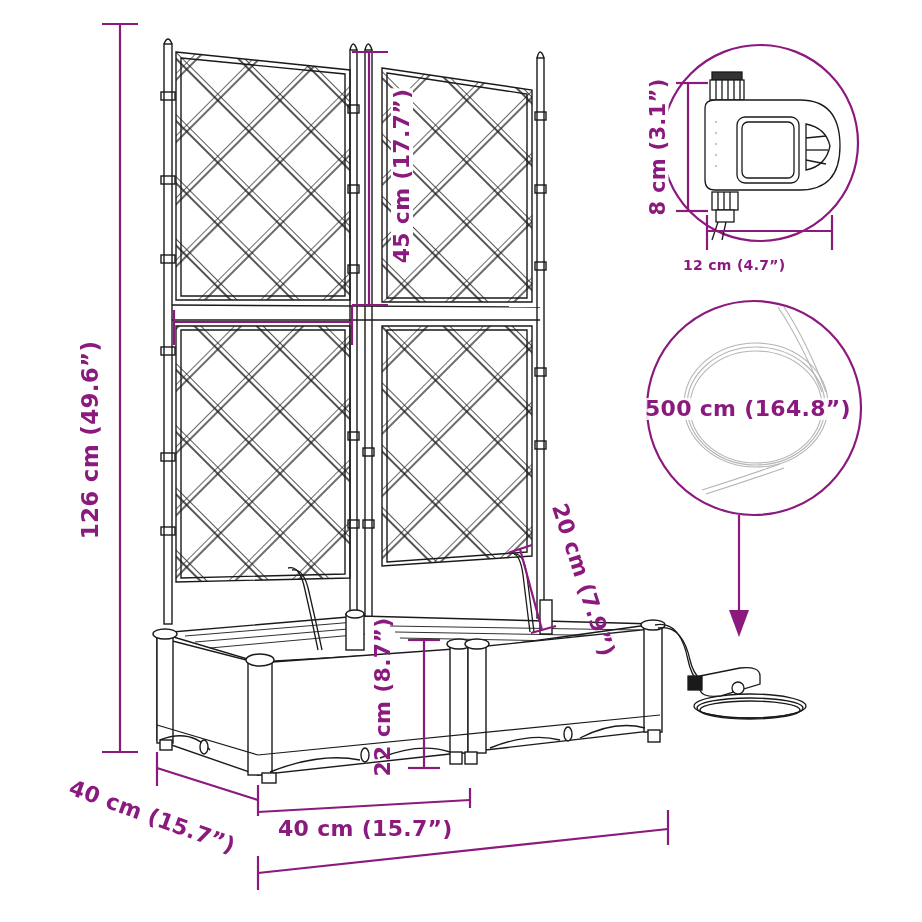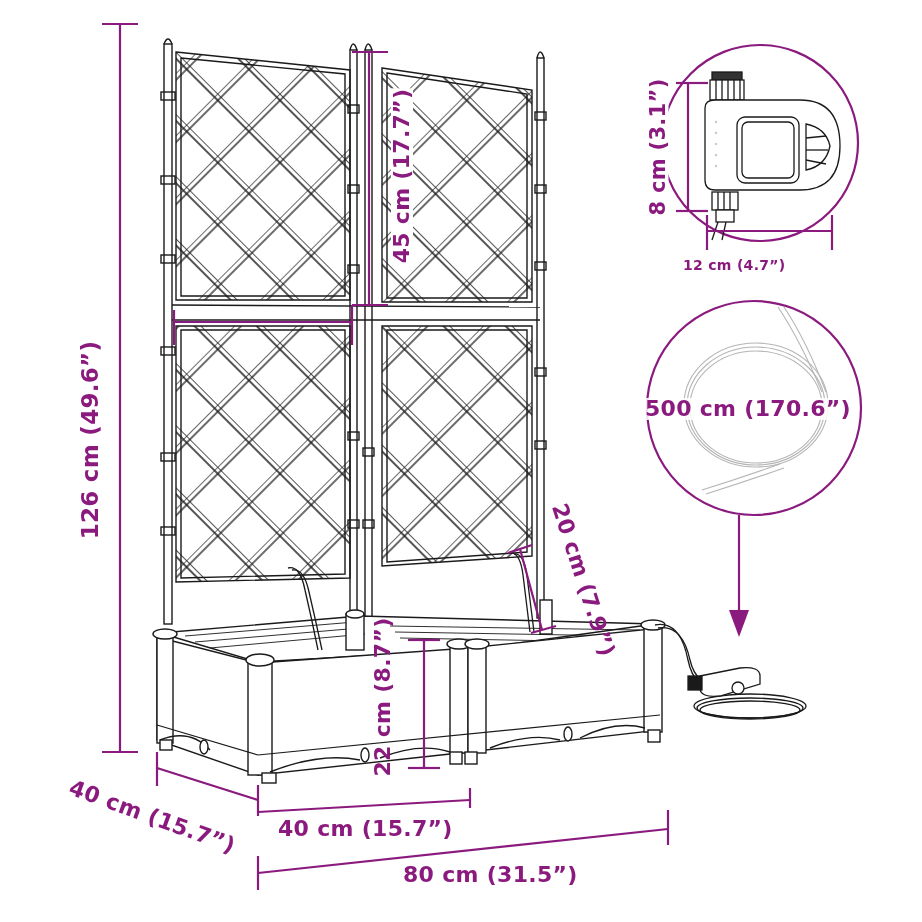--- a/index.html
+++ b/index.html
@@ -261,20 +261,19 @@
 
 
   <div class="lbl" style="left:583px; top:580px; transform: translate(-50%,-50%) rotate(72deg); font-size:22px;">20 cm (7.9”)</div>
 
   <div class="lbl" style="left:383px; top:697px; transform: translate(-50%,-50%) rotate(-90deg); font-size:22px;">22 cm (8.7”)</div>
 
   <div class="lbl" style="left:152px; top:817px; transform: translate(-50%,-50%) rotate(20deg); font-size:22px;">40 cm (15.7”)</div>
 
   <div class="lbl" style="left:278px; top:818px; font-size:22px;">40 cm (15.7”)</div>
 
-  <div class="lbl" style="left:403px; top:864px; font-size:22px;">80 cm (31.5”)</div>
 
   <div class="lbl" style="left:658px; top:147px; transform: translate(-50%,-50%) rotate(-90deg); font-size:21px; background:#fff;">8 cm (3.1”)</div>
 
   <div class="lbl" style="left:683px; top:258px; font-size:14px;">12 cm (4.7”)</div>
 
-  <div class="lbl" style="left:645px; top:398px; font-size:22px; background:rgba(255,255,255,0.85);">500 cm (170.6”)</div>
+  <div class="lbl" style="left:645px; top:398px; font-size:22px; background:rgba(255,255,255,0.85);">500 cm (164.8”)</div>
 </div>
 
 </body></html>

